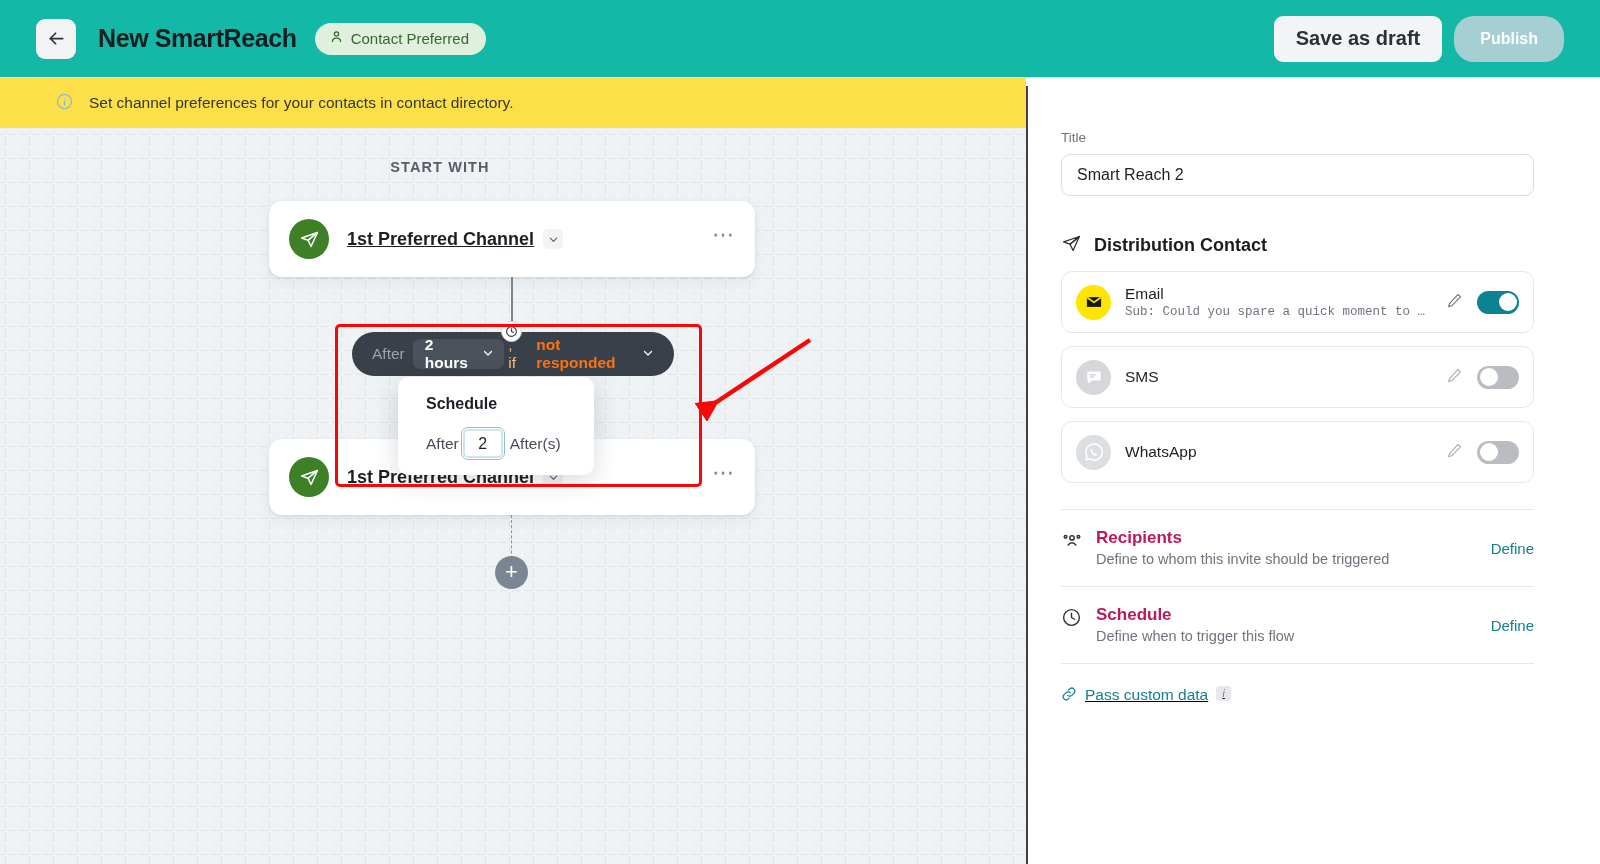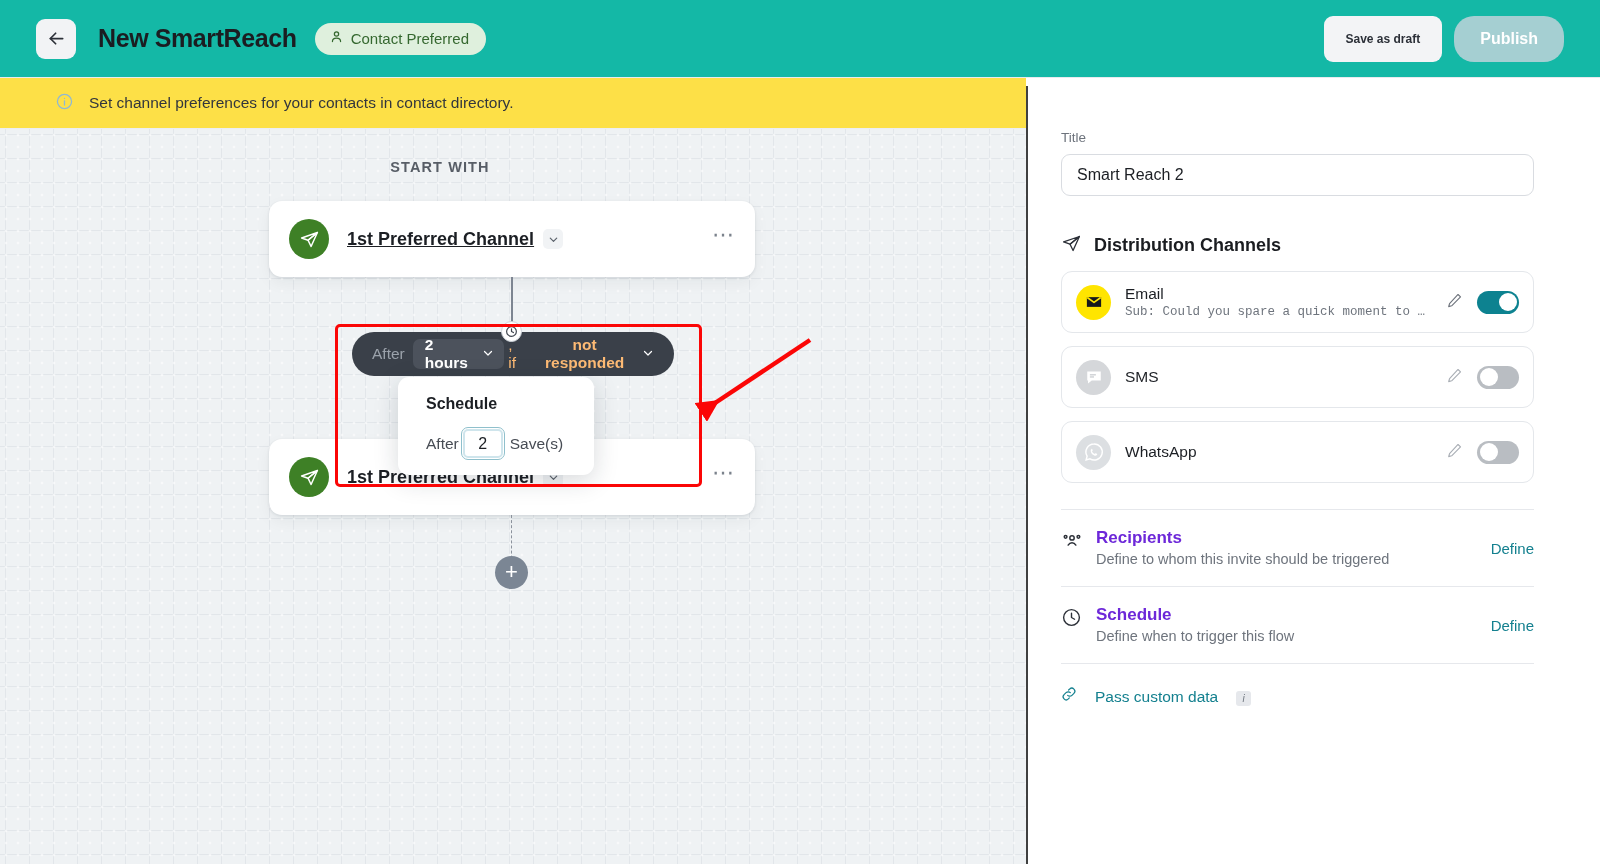--- a/index.html
+++ b/index.html
@@ -34,21 +34,21 @@
     margin-left: 18px; height: 32px;
     background: #dff0dd; border-radius: 16px;
     display: flex; align-items: center; gap: 7px;
     padding: 0 17px 0 14px; white-space: nowrap; text-align: center;
   }
   .badge-text { font-size: 15px; color: #35682f; }
   .spacer { flex: 1; }
   .btn-draft {
     height: 46px; padding: 0 22px; margin-right: 12px;
     background: #f3f4f6; border: none; border-radius: 9px;
-    font-family: inherit; font-size: 12px; font-weight: bold; color: #2c3038;
+    font-family: inherit; font-size: 20px; font-weight: bold; color: #2c3038;
     cursor: pointer;
   }
   .btn-publish {
     height: 46px; padding: 0 26px; margin-right: 36px;
     background: #a5cfd2; border: none; border-radius: 20px;
     font-family: inherit; font-size: 16px; font-weight: bold; color: #ffffff;
     cursor: pointer;
   }
 
   
@@ -147,21 +147,21 @@
   .delay-chip {
     margin-left: 8px; height: 30px; padding: 0 10px 0 12px;
     background: #4c525c; border-radius: 7px;
     display: flex; align-items: center; gap: 8px; cursor: pointer;
   }
   .delay-chip-text { font-size: 15.5px; font-weight: bold; color: #ffffff; }
   .delay-if { margin-left: 4px; font-size: 15.5px; color: #fdba74; }
   .delay-cond {
     margin-left: 13px; display: flex; align-items: center; gap: 9px; cursor: pointer;
   }
-  .delay-cond-text { font-size: 15.5px; font-weight: bold; color: #fdba74; text-align: center; }
+  .delay-cond-text { font-size: 15.5px; font-weight: bold; color: #f97316; }
   .clock-badge {
     position: absolute; left: 501px; top: 192px;
     width: 21px; height: 21px; border-radius: 50%;
     background: #ffffff; border: 1px solid #cfd4da;
     display: flex; align-items: center; justify-content: center;
   }
 
   
   .popover {
     position: absolute; left: 398px; top: 248px;
@@ -245,28 +245,28 @@
 
   .divider { margin-top: 26px; width: 473px; height: 1px; background: #e6e8ec; }
 
   .row-item {
     width: 473px; padding: 18px 0 19px 0;
     display: flex; align-items: flex-start;
     border-bottom: 1px solid #e6e8ec;
   }
   .row-ico { width: 26px; flex: none; padding-top: 2px; }
   .row-main { flex: 1; margin-left: 9px; }
-  .row-title { font-size: 17px; font-weight: bold; color: #6d28d9; }
+  .row-title { font-size: 17px; font-weight: bold; color: #be185d; }
   .row-desc { margin-top: 3px; font-size: 14.5px; color: #6e747d; }
   .row-link {
     font-size: 15px; color: #14808f; cursor: pointer; padding-top: 12px;
   }
 
   .custom-data {
-    margin-top: 22px; display: flex; align-items: flex-end; gap: 18px; cursor: pointer;
+    margin-top: 22px; display: flex; align-items: flex-start; gap: 8px; cursor: pointer; text-decoration: underline;
   }
   .custom-text { font-size: 15.5px; color: #14808f; }
   .info-mini {
     width: 15px; height: 15px; border-radius: 3px; background: #e6e8ec;
     display: flex; align-items: center; justify-content: center;
     font-size: 10px; color: #6e747d; font-style: italic;
   }
 </style>
 </head>
 <body>
@@ -369,21 +369,21 @@
         </svg>
     </div>
     <div class="node-dots">⋯</div>
   </div>
 
   <div class="popover">
     <div class="popover-title">Schedule</div>
     <div class="popover-row">
       <span class="popover-label">After</span>
       <input class="hours-input" value="2" style="">
-      <span class="popover-unit">Save(s)</span>
+      <span class="popover-unit">After(s)</span>
     </div>
   </div>
 
   <div class="conn-dashed"></div>
   <div class="plus-btn">+</div>
 
   <div class="highlight-box"></div>
   <svg class="arrow-svg">
     <defs>
       <marker id="ah" markerWidth="5" markerHeight="5" refX="3.6" refY="2.5" orient="auto">
@@ -399,21 +399,21 @@
   <div class="field-label">Title</div>
   <input class="title-input" value="Smart Reach 2" style="">
 
   <div class="section-head">
     <span>
       <svg width="21" height="21" viewBox="0 0 24 24" fill="none" stroke="#2c3038" stroke-width="1.5" stroke-linejoin="round">
         <path d="M21 4L3 10.2l7.3 2.6L21 4z"></path>
           <path d="M21 4l-7.2 16-3.5-7.2L21 4z"></path>
       </svg>
     </span>
-    <span class="section-title">Distribution Channels</span>
+    <span class="section-title">Distribution Contact</span>
   </div>
 
   
   <div class="channel">
     <div class="ch-icon email">
       <svg width="18" height="18" viewBox="0 0 24 24" fill="#16181c">
         <path d="M2.5 5.5h19v13h-19z"></path>
         <path d="M3 6l9 6.5L21 6" fill="none" stroke="#ffe500" stroke-width="2.1" stroke-linejoin="round"></path>
       </svg>
     </div>

